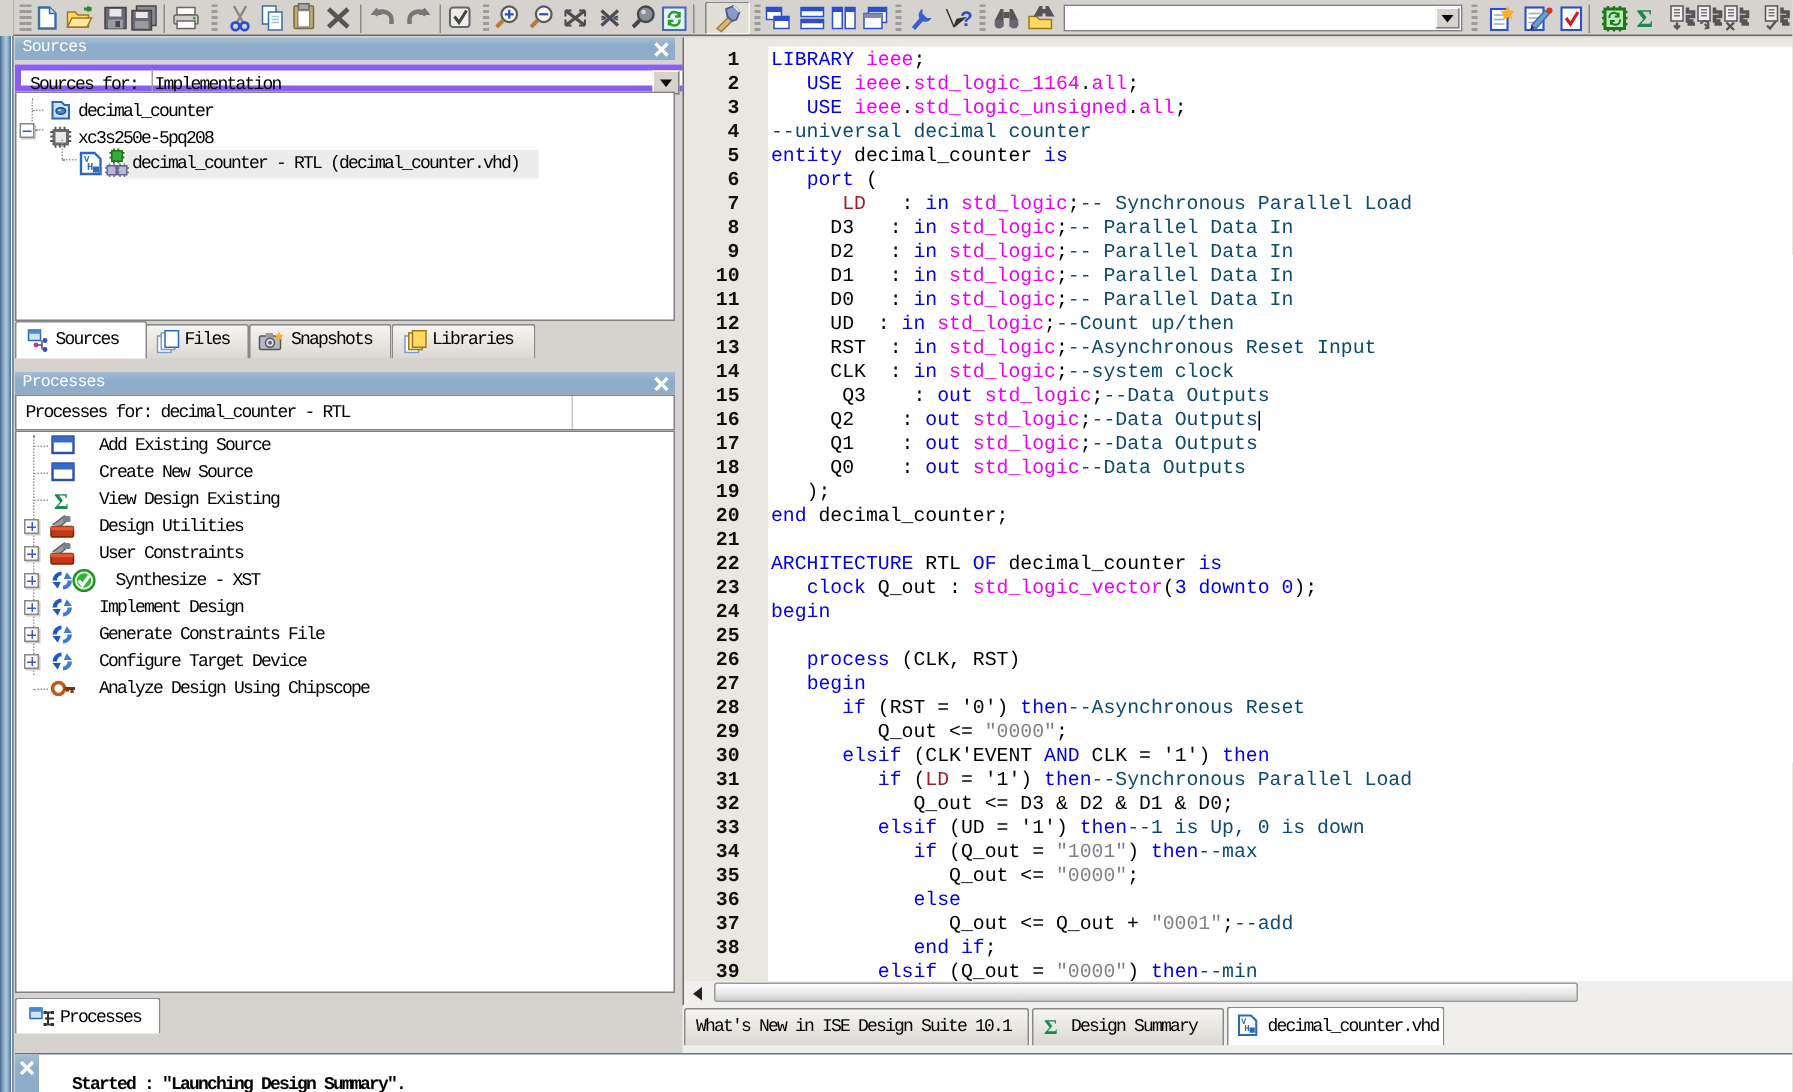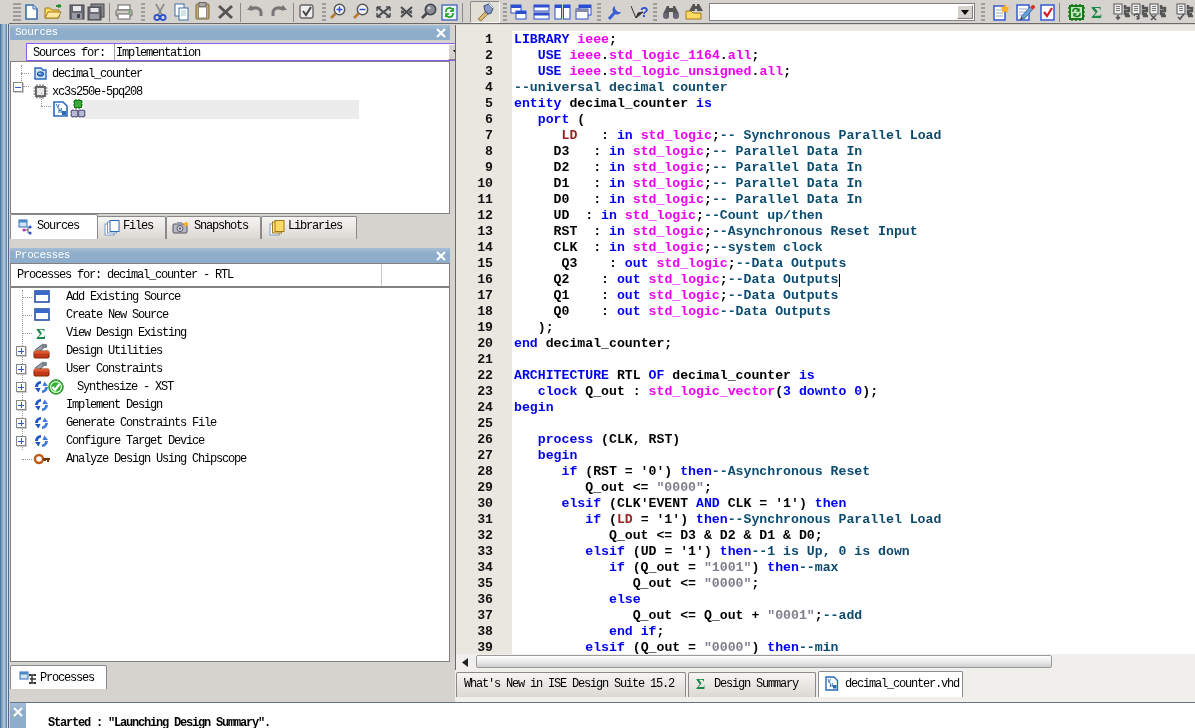--- a/index.html
+++ b/index.html
@@ -233,21 +233,21 @@
 
 <div class="abs" style="left:0;top:0;width:9px;height:728px;background:linear-gradient(90deg,#4a6a8c 0%,#7a9cbc 18%,#b2cade 45%,#8aaac6 62%,#54789e 78%,#ffffff 85%,#44618a 95%)"></div>
 <div class="abs" style="left:0;top:0;width:9px;height:24px;background:#d6d3ce"></div>
 
 <div class="abs tbar" style="left:10px;top:25px;width:440px;height:15px">
   <span class="abs ttl" style="left:5px;top:1px">Sources</span>
   <svg class="abs" style="left:426px;top:3px" width="10" height="10" viewBox="0 0 10 10">
       <path d="M1 1 L9 9 M9 1 L1 9" stroke="#fff" stroke-width="2.2"></path>
     </svg>
 </div>
-<div class="abs" style="left:26px;top:43px;width:496px;height:18px;background:#fff;border:1px solid #8b5cf6">
+<div class="abs" style="left:10px;top:43px;width:496px;height:18px;background:#fff;border:4px solid #8b5cf6">
   <span class="abs ui" style="left:6px;top:2px">Sources for:</span>
   <div class="abs" style="left:87px;top:0;width:1px;height:16px;background:#a0a0a0"></div>
   <span class="abs ui" style="left:89px;top:2px">Implementation</span>
   <div class="abs" style="left:421px;top:0px;width:18px;height:16px;background:#d6d3ce;border:1px solid #fff;border-right-color:#828082;border-bottom-color:#828082">
      <svg class="abs" style="left:4px;top:5px" width="9" height="6">
         <path d="M0 0 L8 0 L4 5 Z" fill="#000"></path>
       </svg>
   </div>
 </div>
 <div class="abs panel" id="srctree" style="left:10px;top:61px;width:440px;height:153px">
@@ -282,20 +282,21 @@
       <g fill="#3aaa3a" stroke="#1a7a1a">
         <rect x="4.5" y="1.5" width="7" height="7"></rect>
       </g>
       <path d="M6 0 v2 M9 0 v2 M6 8 v2 M9 8 v2 M3 3 h2 M3 6 h2 M11 3 h2 M11 6 h2" stroke="#1a7a1a" stroke-width="1.2"></path>
       <g fill="#b8b8d8" stroke="#66668a">
         <rect x="1.5" y="11.5" width="6" height="6"></rect>
         <rect x="8.5" y="11.5" width="6" height="6"></rect>
       </g>
       <path d="M3 10 v2 M6 10 v2 M3 17 v2 M6 17 v2 M0 13 h2 M0 16 h2 M7 13 h2 M7 16 h2 M10 10 v2 M13 10 v2 M10 17 v2 M13 17 v2 M7.5 13 h2 M7.5 16 h2 M14 13 h2 M14 16 h2" stroke="#66668a" stroke-width="1"></path>
     </svg>
+  <span class="abs ui" style="left:77px;top:40px">decimal_counter - RTL (decimal_counter.vhd)</span>
 </div>
 
 <div id="srctabs">
   <div class="abs tab" style="left:97px;top:216px;width:69px;height:23px"></div>
   <div class="abs tab" style="left:166px;top:216px;width:95px;height:23px"></div>
   <div class="abs tab" style="left:261px;top:216px;width:96px;height:23px"></div>
   <div class="abs tab on" style="left:10px;top:214px;width:88px;height:25px"></div>
   <svg style="left:18px;top:219px" width="16" height="15">
       <rect x="1" y="1" width="8" height="7" fill="#cfe4f7" stroke="#2a6ab8"></rect>
       <rect x="1" y="1" width="8" height="2.5" fill="#4a8ac8"></rect>
@@ -482,21 +483,21 @@
 30
 31
 32
 33
 34
 35
 36
 37
 38
 39</pre>
-<pre id="code" class="abs" style="left:514px;top:32px;font-size:13.2px;font-weight:bold;line-height:16px"><span class="k">LIBRARY</span> <span class="m">ieee</span>;
+<pre id="code" class="abs" style="left:514px;top:32px;font-size:13.2px;font-weight:normal;line-height:16px"><span class="k">LIBRARY</span> <span class="m">ieee</span>;
    <span class="k">USE</span> <span class="m">ieee</span>.<span class="m">std_logic_1164</span>.<span class="m">all</span>;
    <span class="k">USE</span> <span class="m">ieee</span>.<span class="m">std_logic_unsigned</span>.<span class="m">all</span>;
 <span class="c">--universal decimal counter</span>
 <span class="k">entity</span> decimal_counter <span class="k">is</span>
    <span class="k">port</span> (
       <span class="r">LD</span>   : <span class="k">in</span> <span class="m">std_logic</span>;<span class="c">-- Synchronous Parallel Load</span>
      D3   : <span class="k">in</span> <span class="m">std_logic</span>;<span class="c">-- Parallel Data In</span>
      D2   : <span class="k">in</span> <span class="m">std_logic</span>;<span class="c">-- Parallel Data In</span>
      D1   : <span class="k">in</span> <span class="m">std_logic</span>;<span class="c">-- Parallel Data In</span>
      D0   : <span class="k">in</span> <span class="m">std_logic</span>;<span class="c">-- Parallel Data In</span>
@@ -534,21 +535,21 @@
 <div class="abs" style="left:455px;top:670px;width:740px;height:32px;background:#f0efec"></div>
 <div class="abs" id="hscroll" style="left:456px;top:654px;width:739px;height:16px;background:#f0efee">
   <svg style="left:6px;top:4px" width="7" height="9">
       <path d="M6 0 L0 4.5 L6 9 Z" fill="#222"></path>
     </svg>
   <div class="abs" style="left:20px;top:1px;width:576px;height:13px;background:linear-gradient(#fefefe,#e9e9e9 55%,#cdcdcd);border:1px solid #9a9a9a;border-radius:2px"></div>
 </div>
 
 <div id="bottabs">
   <div class="abs tab" style="left:456px;top:672px;width:230px;height:25px"></div>
-  <span class="abs ui" style="left:464px;top:677px">What's New in ISE Design Suite 15.2</span>
+  <span class="abs ui" style="left:464px;top:677px">What's New in ISE Design Suite 10.1</span>
   <div class="abs tab" style="left:688px;top:672px;width:128px;height:25px"></div>
   <svg style="left:695px;top:676px" width="15" height="16">
       <text x="1" y="13" font-size="14" font-weight="bold" fill="#1a8a4a" font-family="Liberation Serif">Σ</text>
     </svg>
   <span class="abs ui" style="left:714px;top:677px">Design Summary</span>
   <div class="abs tab on" style="left:818px;top:671px;width:145px;height:26px"></div>
   <svg style="left:825px;top:676px" width="14" height="16">
       <path d="M1 14 V1 h8 l3.5 3.5 V14 z" fill="#fff" stroke="#2a6ab8" stroke-width="1.4"></path>
       <text x="2.5" y="6.5" font-size="5.5" font-weight="bold" fill="#2a6ab8" font-family="Liberation Mono">V</text>
       <text x="4.5" y="11" font-size="6" font-weight="bold" fill="#2a6ab8" font-family="Liberation Mono">H</text>

